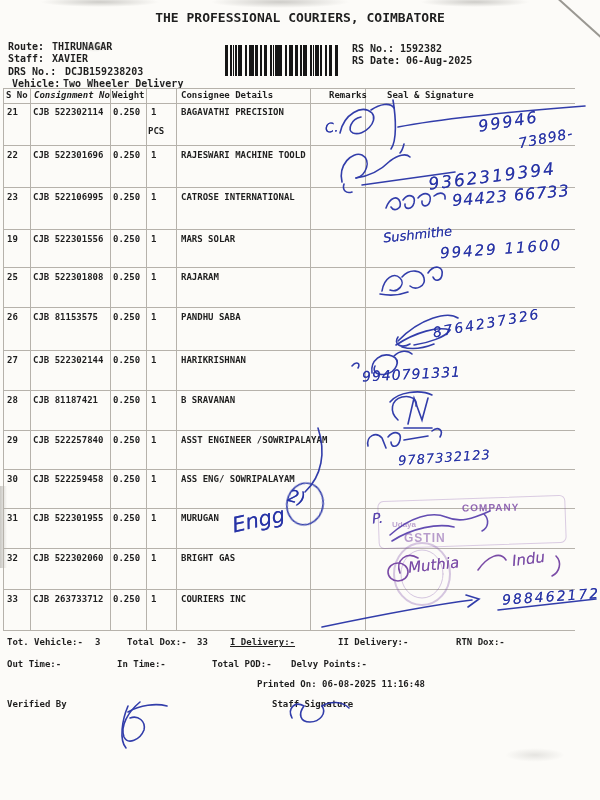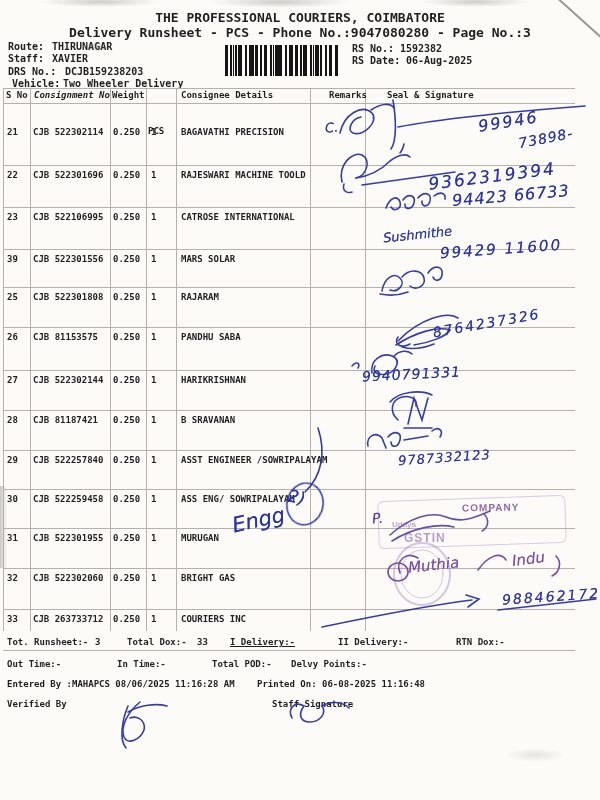--- a/index.html
+++ b/index.html
@@ -13,21 +13,21 @@
   .corner-line{position:absolute;width:70px;height:1.5px;background:#9a9892;transform:rotate(42deg);}
   .edge-strip{position:absolute;background:linear-gradient(90deg,rgba(140,138,132,.45),rgba(140,138,132,0));}
   
   .barcode{position:absolute;left:225px;top:45px;width:113px;height:31px;background:
      repeating-linear-gradient(90deg,#151515 0 2px,transparent 2px 5px),
      repeating-linear-gradient(90deg,#151515 0 1px,transparent 1px 8px),
      repeating-linear-gradient(90deg,#151515 0 3px,transparent 3px 13px);}
   
   .hline{position:absolute;left:3px;width:572px;height:1px;background:#b6b2ab;}
   .vline{position:absolute;top:88px;height:543px;width:1px;background:#b6b2ab;}
-  .rows{position:absolute;left:3px;top:103px;width:572px;margin-top:20px;}
+  .rows{position:absolute;left:3px;top:103px;width:572px;}
   .row{position:relative;border-bottom:1px solid #b6b2ab;box-sizing:border-box;}
   .cell{position:absolute;top:4px;font-size:9px;font-weight:700;white-space:pre;}
   .c-sno{left:4px}.c-cons{left:30px}.c-wt{left:110px}.c-pcs{left:148px}.c-consignee{left:178px}.c-remarks{left:309px}
   .hdr{font-size:9px;top:90px;}
   
   .ink{position:absolute;white-space:nowrap;font-family:"DejaVu Sans",sans-serif;font-style:italic;
        color:#2733a6;text-shadow:0 0 .6px rgba(39,51,166,.7);}
   .purpleink{color:#7a4ba6;text-shadow:0 0 .6px rgba(122,75,166,.6);}
   .stamp-text{position:absolute;white-space:nowrap;font-family:"Liberation Sans",sans-serif;
        color:#8050a8;font-weight:700;}
@@ -40,21 +40,20 @@
 <div class="page">
 
   <div class="smudge" style="left:40px;top:-3px;width:120px;height:10px;"></div>
   <div class="smudge" style="left:210px;top:-4px;width:140px;height:12px;"></div>
   <div class="smudge" style="left:420px;top:-3px;width:110px;height:10px;"></div>
   <div class="smudge" style="left:505px;top:748px;width:60px;height:14px;opacity:.5;"></div>
   <div class="corner-line" style="left:548px;top:20px;"></div>
   <div class="edge-strip" style="left:0;top:486px;width:7px;height:82px;"></div>
 
   <div class="t fs11 center" style="top:10px;">THE PROFESSIONAL COURIERS, COIMBATORE</div>
-  <div class="t fs11 center" style="top:25px;">Delivery Runsheet - PCS - Phone No.:9047080280 - Page No.:3</div>
 
   <div class="t fs10" style="left:8px;top:41px;">Route:</div>
   <div class="t fs10" style="left:52px;top:41px;">THIRUNAGAR</div>
   <div class="smudge" style="left:80px;top:41px;width:30px;height:11px;opacity:.8;"></div>
   <div class="t fs10" style="left:8px;top:53px;">Staff:</div>
   <div class="t fs10" style="left:52px;top:53px;">XAVIER</div>
   <div class="t fs10" style="left:8px;top:66px;">DRS No.:</div>
   <div class="t fs10" style="left:65px;top:66px;">DCJB159238203</div>
   <div class="t fs10" style="left:12px;top:78px;">Vehicle:</div>
   <div class="t fs10" style="left:63px;top:78px;">Two Wheeler Delivery</div>
@@ -103,21 +102,21 @@
     </div>
       <div class="row" style="height: 42px;">
       <span class="cell c-sno">23</span>
       <span class="cell c-cons">CJB 522106995</span>
       <span class="cell c-wt">0.250</span>
       <span class="cell c-pcs">1</span>
       <span class="cell c-consignee">CATROSE INTERNATIONAL</span>
       <span class="cell c-remarks"></span>
     </div>
       <div class="row" style="height: 38px;">
-      <span class="cell c-sno">39</span>
+      <span class="cell c-sno">19</span>
       <span class="cell c-cons">CJB 522301556</span>
       <span class="cell c-wt">0.250</span>
       <span class="cell c-pcs">1</span>
       <span class="cell c-consignee">MARS SOLAR</span>
       <span class="cell c-remarks"></span>
     </div>
       <div class="row" style="height: 40px;">
       <span class="cell c-sno">25</span>
       <span class="cell c-cons">CJB 522301808</span>
       <span class="cell c-wt">0.250</span>
@@ -184,34 +183,33 @@
       <div class="row" style="height: 41px;">
       <span class="cell c-sno">33</span>
       <span class="cell c-cons">CJB 263733712</span>
       <span class="cell c-wt">0.250</span>
       <span class="cell c-pcs">1</span>
       <span class="cell c-consignee">COURIERS INC</span>
       <span class="cell c-remarks"></span>
     </div>
     </div>
 
-  <div class="t fs9" style="left:7px;top:637px;">Tot. Runsheet:-</div>
+  <div class="t fs9" style="left:7px;top:637px;">Tot. Vehicle:-</div>
   <div class="t fs9" style="left:95px;top:637px;">3</div>
   <div class="t fs9" style="left:127px;top:637px;">Total Dox:-</div>
   <div class="t fs9" style="left:197px;top:637px;">33</div>
   <div class="t fs9" style="left:230px;top:637px;text-decoration:underline;">I Delivery:-</div>
   <div class="t fs9" style="left:338px;top:637px;">II Delivery:-</div>
   <div class="t fs9" style="left:456px;top:637px;">RTN Dox:-</div>
 
   <div class="t fs9" style="left:7px;top:659px;">Out Time:-</div>
   <div class="t fs9" style="left:117px;top:659px;">In Time:-</div>
   <div class="t fs9" style="left:212px;top:659px;">Total POD:-</div>
   <div class="t fs9" style="left:291px;top:659px;">Delvy Points:-</div>
 
-  <div class="t fs9" style="left:7px;top:679px;">Entered By :MAHAPCS 08/06/2025 11:16:28 AM</div>
   <div class="t fs9" style="left:250px;top:679px;padding-left:7px;">Printed On: 06-08-2025 11:16:48</div>
 
   <div class="t fs9" style="left:7px;top:699px;">Verified By</div>
   <div class="t fs9" style="left:272px;top:699px;">Staff Signature</div>
 
   <span class="ink" style="left:325px;top:120px;font-size:13px;transform:rotate(-6deg);">C.</span>
   <span class="ink" style="left:478px;top:112px;font-size:16px;transform:rotate(-9deg);letter-spacing:2px;">99946</span>
   <span class="ink" style="left:518px;top:130px;font-size:14px;transform:rotate(-11deg);letter-spacing:1px;">73898-</span>
   <span class="ink" style="left:428px;top:166px;font-size:17px;transform:rotate(-7deg);letter-spacing:2px;">9362319394</span>
   <span class="ink" style="left:452px;top:186px;font-size:16px;transform:rotate(-5deg);letter-spacing:1px;">94423 66733</span>

